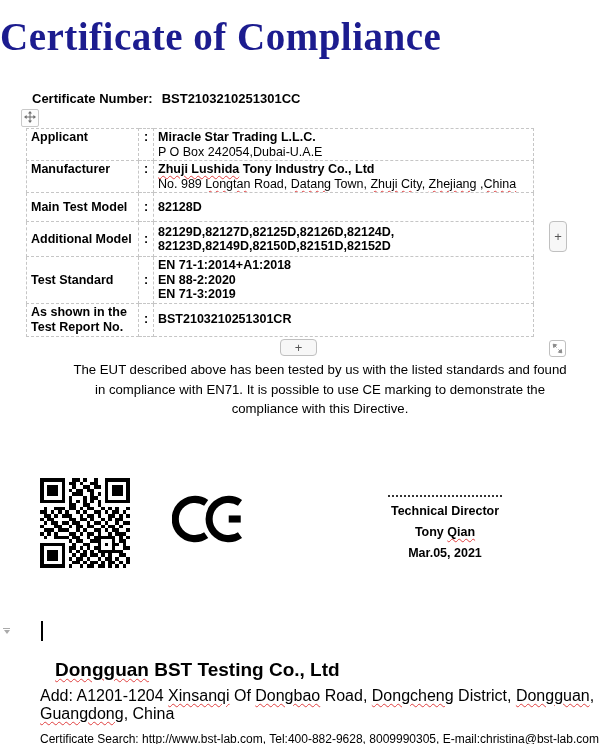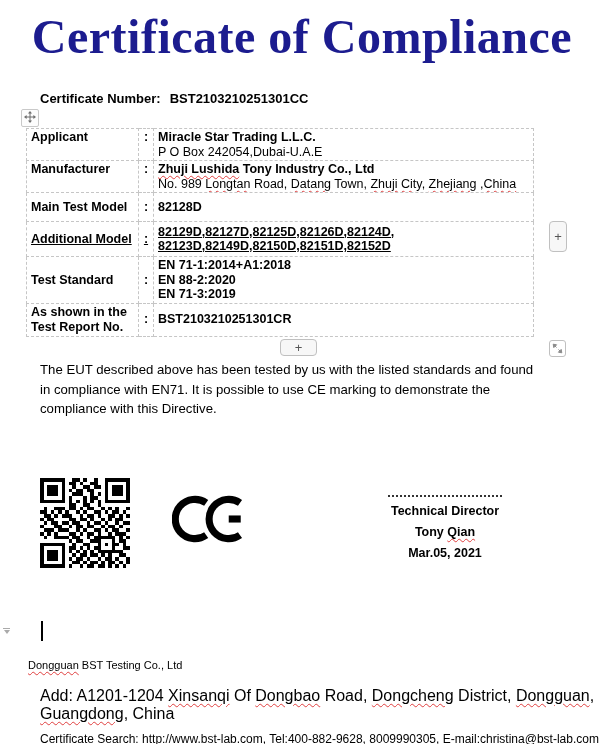--- a/index.html
+++ b/index.html
@@ -2,25 +2,25 @@
 <html><head>
 <meta charset="utf-8">
 <style>
   * { margin:0; padding:0; box-sizing:border-box; }
   html,body { background:#fff; }
   .page {
     position:relative; width:604px; height:744px; background:#fff;
     font-family:"Liberation Sans", sans-serif; color:#000; overflow:hidden;
   }
   .title {
-    position:absolute; top:14px; left:0; width:604px; text-align:center;
-    font-family:"Liberation Serif", serif; font-weight:bold; font-size:48px;
+    position:absolute; top:14px; left:0; width:604px; 
+    font-family:"Liberation Serif", serif; font-weight:bold; font-size:39px;
     line-height:46px; color:#1c1c8f; letter-spacing:0.5px;
   }
-  .certnum { position:absolute; top:91px; left:40px; font-size:13px; font-weight:bold; }
+  .certnum { position:absolute; top:91px; left:32px; font-size:13px; font-weight:bold; }
   .certnum .val { margin-left:9px; }
 
   
   .move-handle {
     position:absolute; left:21px; top:109px; width:18px; height:18px;
     border:1px solid #c9c9c9; border-radius:2px; background:#fdfdfd;
     display:flex; align-items:center; justify-content:center;
   }
 
   
@@ -30,21 +30,21 @@
   }
   .cert-table td {
     border:1px dashed #c6c6c6; padding:1px 4px; line-height:14.5px;
     overflow:hidden;
   }
   .cert-table col.c-label { width:112px; }
   .cert-table col.c-colon { width:15px; }
   .cert-table tr.vtop td { vertical-align:top; }
   .cert-table tr.vmid td { vertical-align:middle; }
   .r1,.r2 { height:29px; } .r3 { height:17px; } .r4 { height:29px;margin-top:24px; }
-  .r5 { height:35px;text-decoration:underline; } .r6 { height:43px; } .r7 { height:33px;margin-top:27px; }
+  .r5 { height:35px; } .r6 { height:43px; } .r7 { height:33px;margin-top:27px; }
   .lbl { font-weight:bold; white-space:pre-line; }
   .colon { font-weight:bold; text-align:center; }
   .b { font-weight:bold; }
   .n { font-weight:normal; }
 
   .sq {
     text-decoration-line:underline; text-decoration-style:wavy;
     text-decoration-color:#e04040; text-decoration-thickness:1px;
     text-underline-offset:2px;
     margin-top:36px;
@@ -62,21 +62,21 @@
     color:#555; font-size:13px; line-height:15px; text-align:center; z-index:2;
   }
   .resize-handle {
     position:absolute; left:549px; top:340px; width:17px; height:17px;
     border:1px solid #c0c0c0; border-radius:3px; background:#fff;
     display:flex; align-items:center; justify-content:center;
   }
 
   .eut-para {
     position:absolute; left:40px; top:360px; width:560px;
-    font-size:13.2px; line-height:19.5px; white-space:pre-line;
+    font-size:13.2px; line-height:19.5px; white-space:pre-line;text-align:center;
   }
 
   
   .qr {
     position:absolute; left:40px; top:478px;
     display:grid; grid-template-columns:repeat(25, 3.6px); grid-auto-rows:3.6px;
   }
   .qr .on { background:#000; }
 
   
@@ -96,21 +96,21 @@
   .caret { position:absolute; left:41px; top:621px; width:2px; height:20px; background:#000; }
   .left-marker { position:absolute; left:2px; top:628px; width:9px; }
   .left-marker .bar { width:7px; height:1px; background:#aaa; margin:0 auto 1px auto; }
   .left-marker .tri {
     width:0; height:0; margin:0 auto;
     border-left:3px solid transparent; border-right:3px solid transparent;
     border-top:4px solid #aaa;
   }
 
   
-  .f-company { position:absolute; left:28px; top:659px; font-size:11px; font-weight:normal; }
+  .f-company { position:absolute; left:55px; top:659px; font-size:19px; font-weight:bold; }
   .f-address { position:absolute; left:40px; top:687px; font-size:16px; }
   .f-search  { position:absolute; left:40px; top:732px; font-size:12px; }
   .f-search .url { text-decoration:underline; color:#000; cursor:pointer; }
 </style>
 </head>
 <body>
 
 <div class="page">
 
   <div class="title">Certificate of Compliance</div>

